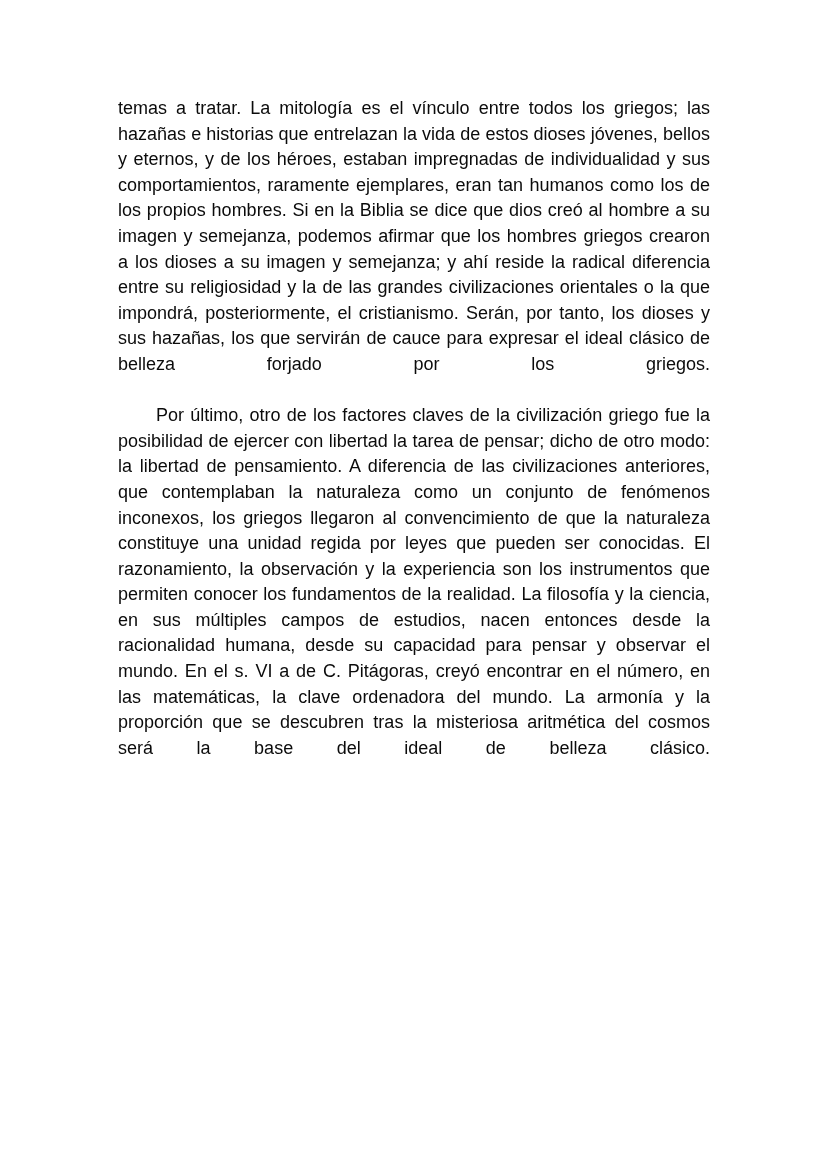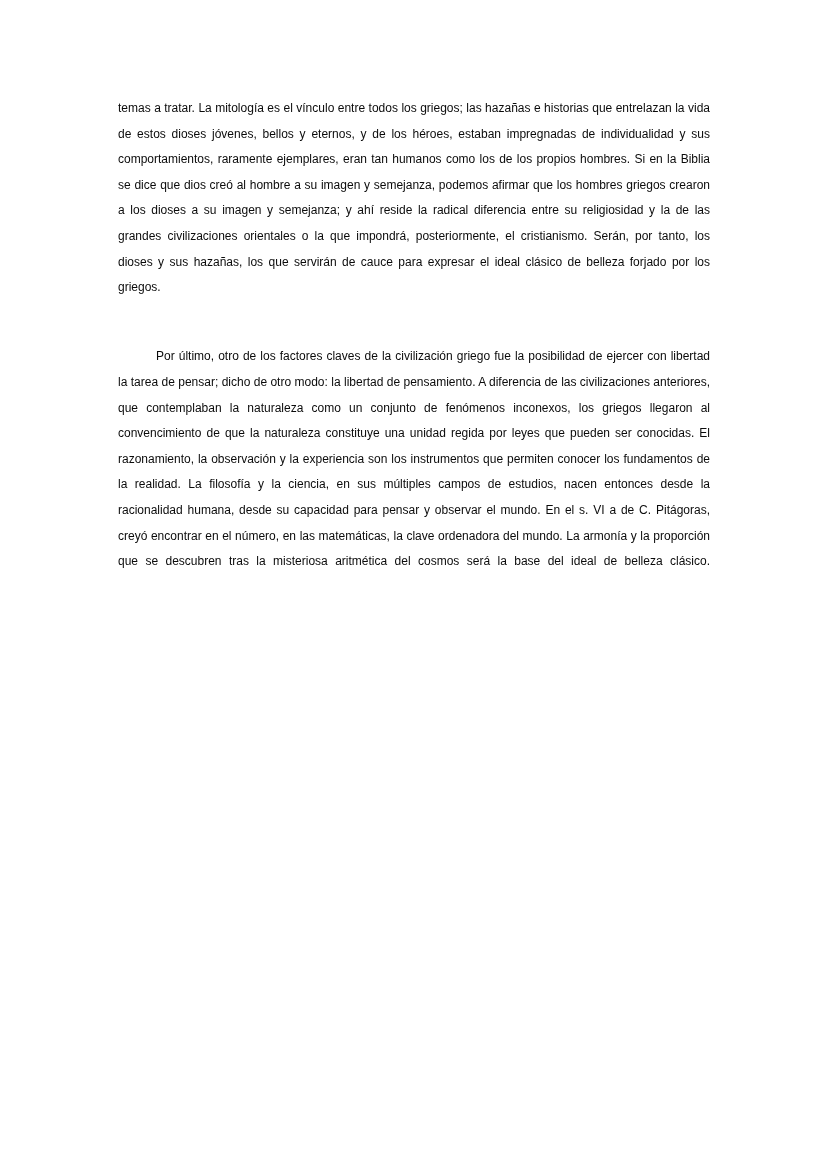--- a/index.html
+++ b/index.html
@@ -24,27 +24,26 @@
   .text-column {
     position: absolute;
     left: 118px;
     top: 96px;
     width: 592px;
   }
   .para {
     margin: 0 0 0 0;
     text-align: justify;
     text-justify: inter-word;
-    font-size: 12px;
+    font-size: 18px;
     line-height: 25.6px;
     color: #0b0b0b;
     hyphens: none;
   }
   .para + .para {
-    margin-top: 18px;
   }
   .para.indent {
     text-indent: 38px;
   }
   
   .para::after {
     content: "";
     display: inline-block;
     width: 100%;
   }

